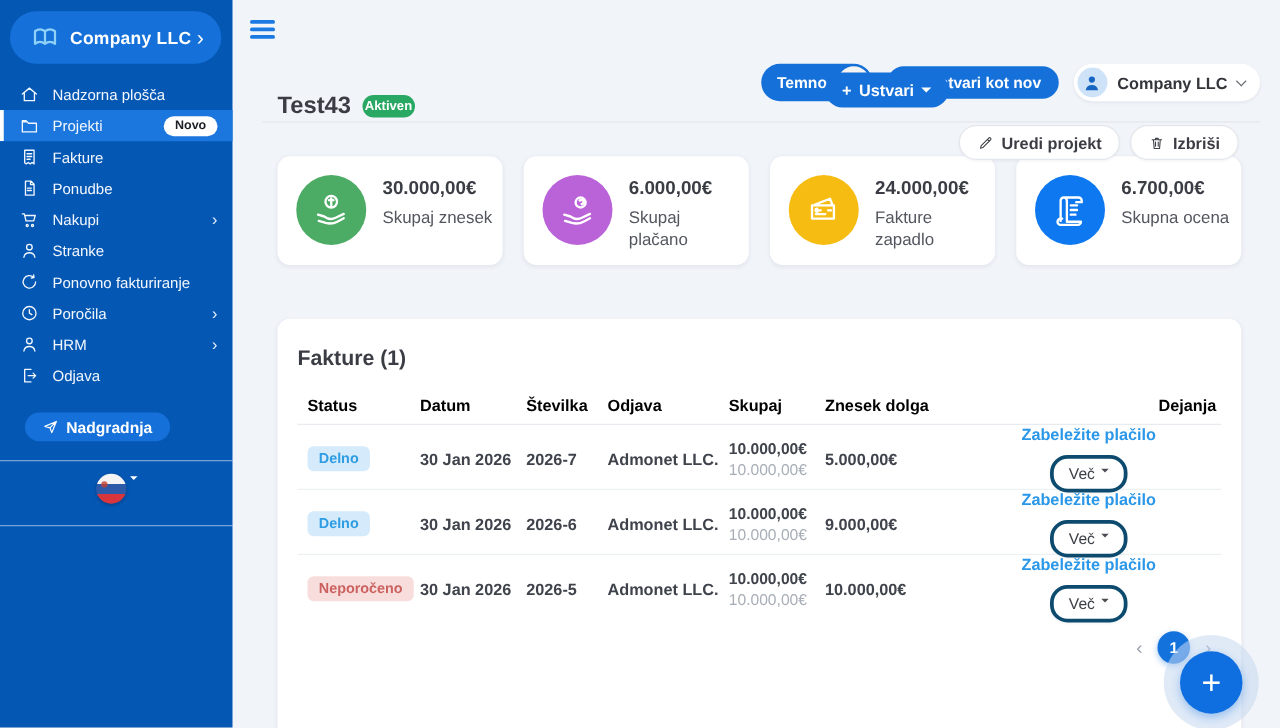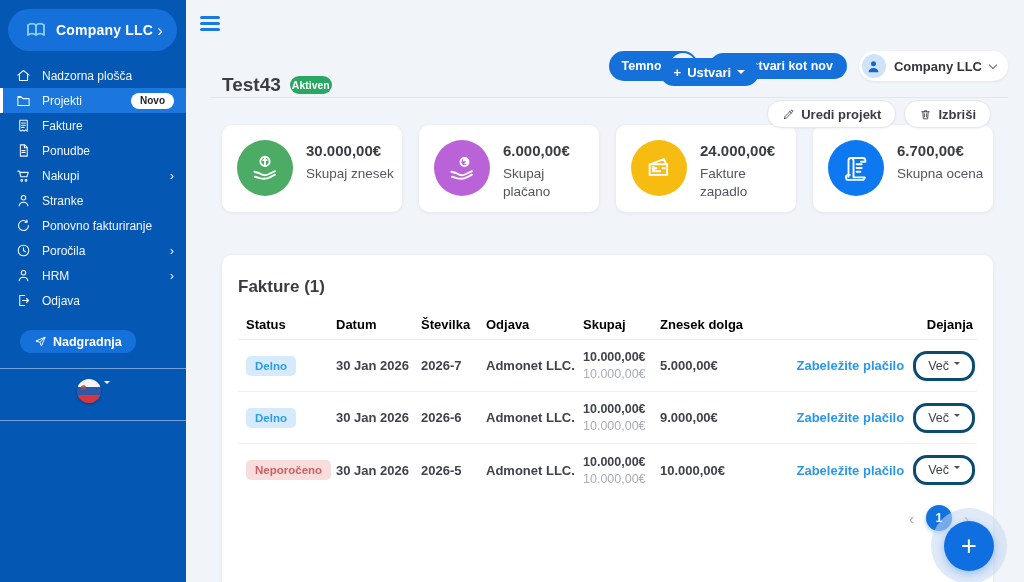--- a/index.html
+++ b/index.html
@@ -72,21 +72,21 @@
   .th:last-child { text-align:right; padding-right:4px; }
   .trow { height:52px; border-bottom:1px solid #eef1f4; }
   .trow:last-of-type { border-bottom:none; }
   .cell { padding-left:8px; font-size:13px; color:#3f434b; }
   .strong { font-weight:600; }
   .badge { display:inline-block; font-size:11.5px; font-weight:600; padding:4px 9px; border-radius:5px; }
   .badge-partial { background:#d5ebfc; color:#2e9ce2; }
   .badge-unreported { background:#f7dedd; color:#cc6260; }
   .amt { font-size:12.5px; font-weight:bold; color:#3f434b; }
   .amt-sub { font-size:12.5px; color:#a8aeb7; margin-top:3px; }
-  .actions { display:flex; align-items:center; justify-content:flex-end; gap:9px; padding-right:2px; }
+  .actions { display:flex; align-items:center; justify-content:flex-end; gap:9px; padding-right:2px;flex-direction:column; }
   .pay-link { color:#2b97e8; font-size:13px; font-weight:bold; cursor:pointer; text-decoration:none; white-space:nowrap; }
   .more-btn { display:inline-flex; gap:5px; background:#fff; border:3px solid #0c4a6e; border-radius:14px; padding:5px 12px; font-size:12.5px; color:#3b3f46; cursor:pointer; font-family:inherit; box-shadow:0 1px 2px rgba(25,39,70,.05); }
   .more-btn .caret { border-width:3.5px; color:#4a4d53; margin-top:3px; }
 
   .pagination { display:flex; align-items:center; justify-content:flex-end; gap:12px; height:34px; margin-top:5px; padding-right:8px; }
   .pg-arrow { background:none; border:none; color:#9aa1ab; font-size:15px; cursor:pointer; font-family:inherit; }
   .pg-current { width:26px; height:26px; border-radius:50%; background:#1472dd; color:#fff; font-size:12.5px; font-weight:bold; border:none; display:flex; align-items:center; justify-content:center; cursor:pointer; box-shadow:0 2px 5px rgba(20,114,221,.4); }
   .quotes-title { margin-top:4px; }
   .thead-clip { margin-top:16px; border-bottom:none; }
 

